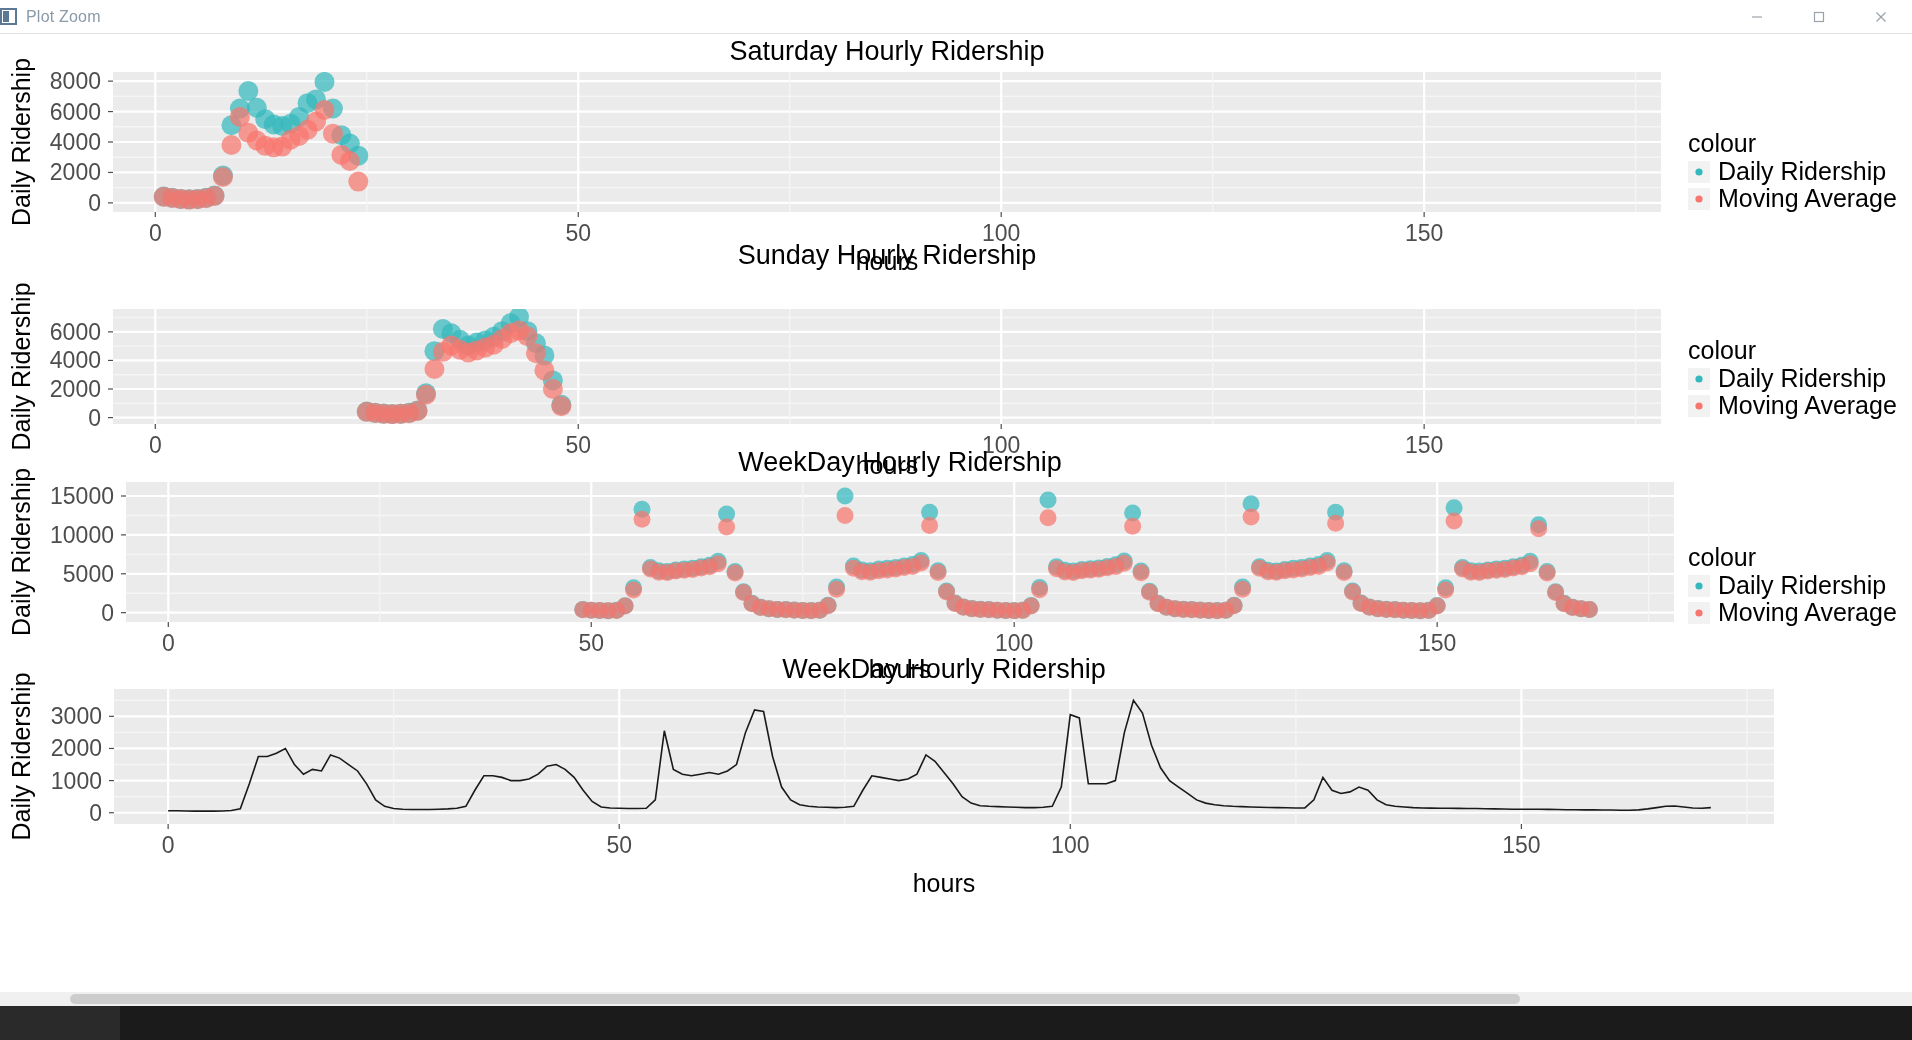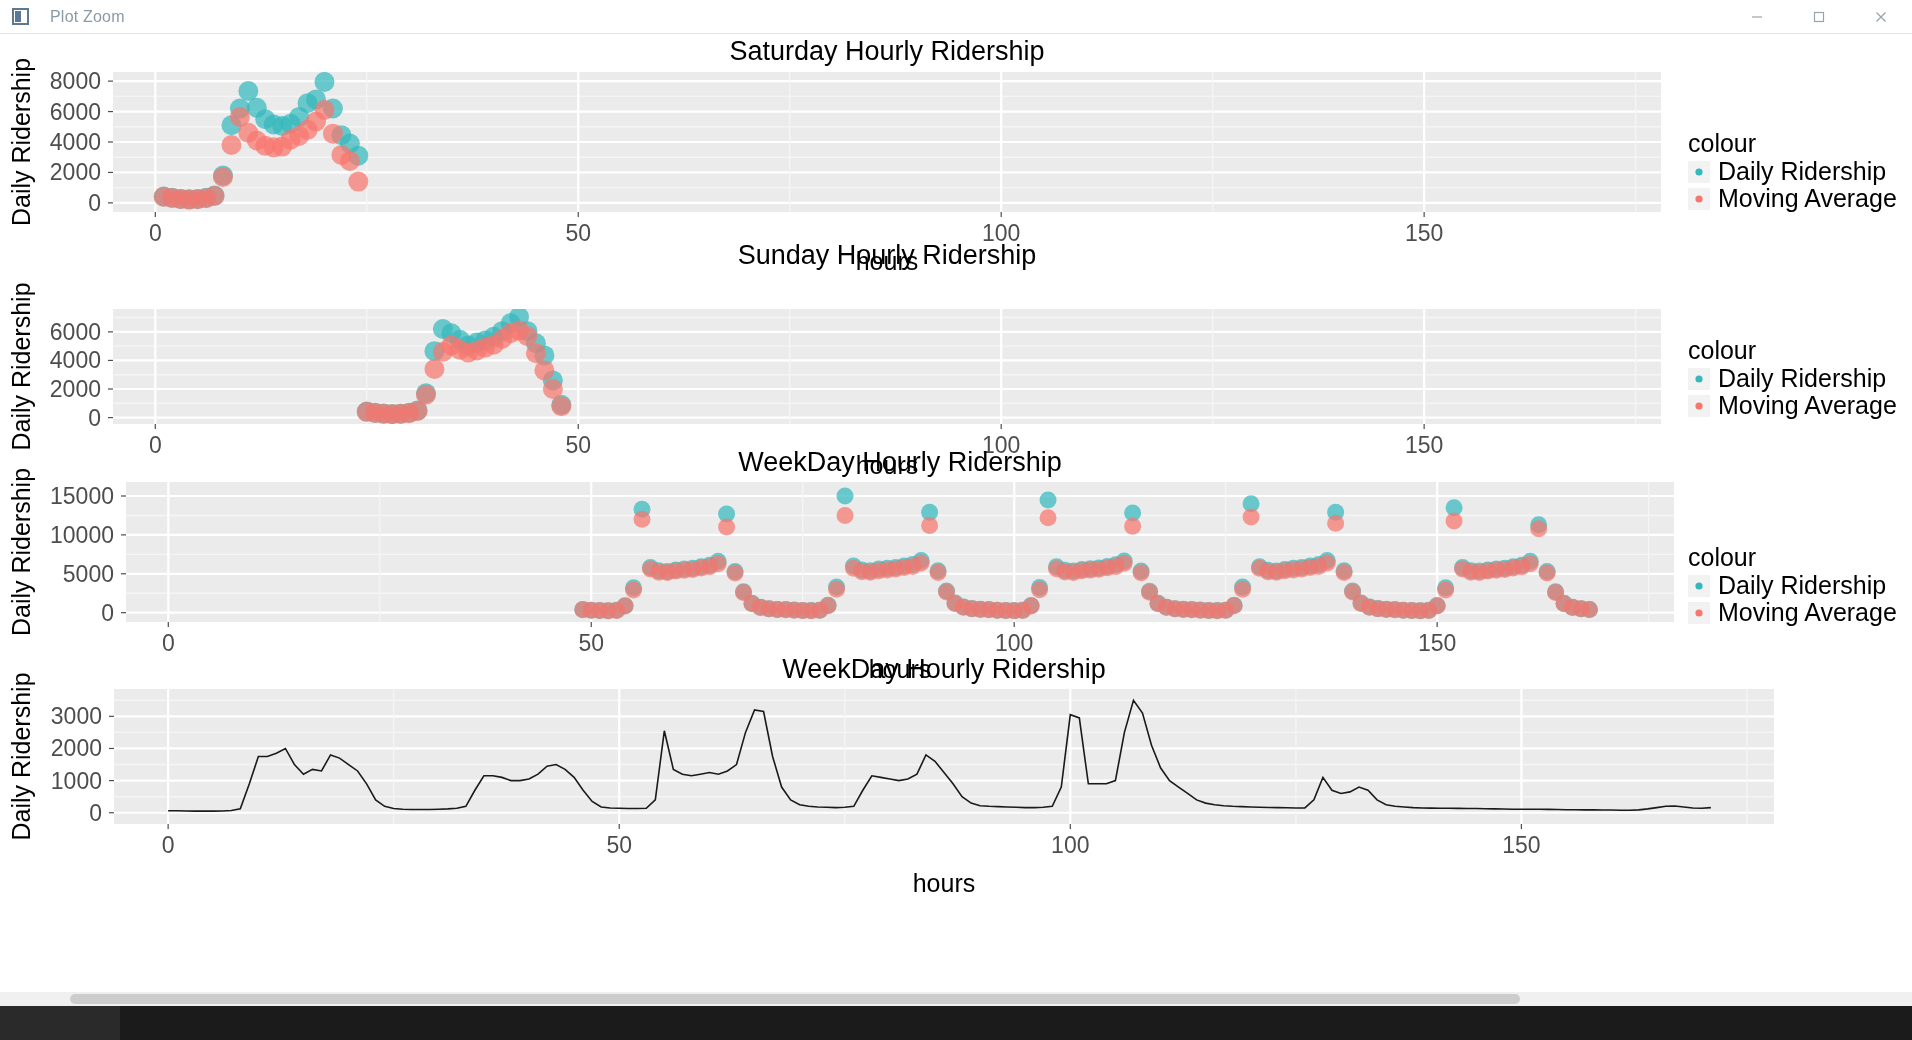--- a/index.html
+++ b/index.html
@@ -19,21 +19,21 @@
   
   .titlebar {
     position: absolute; left: 0; top: 0;
     width: 1912px; height: 34px;
     background: #ffffff;
     border-bottom: 1px solid #e2e2e2;
     display: flex; align-items: center;
   }
   .titlebar-left {
     display: flex; align-items: center;
-    padding-left: 12px; gap: 21px;
+    padding-left: 0; gap: 9px;
   }
   .app-icon {
     width: 17px; height: 17px;
     border: 2px solid #5b7895;
     background: #ffffff;
     position: relative;
     display: inline-block;
   }
   .app-icon::before {
     content: ""; position: absolute;

